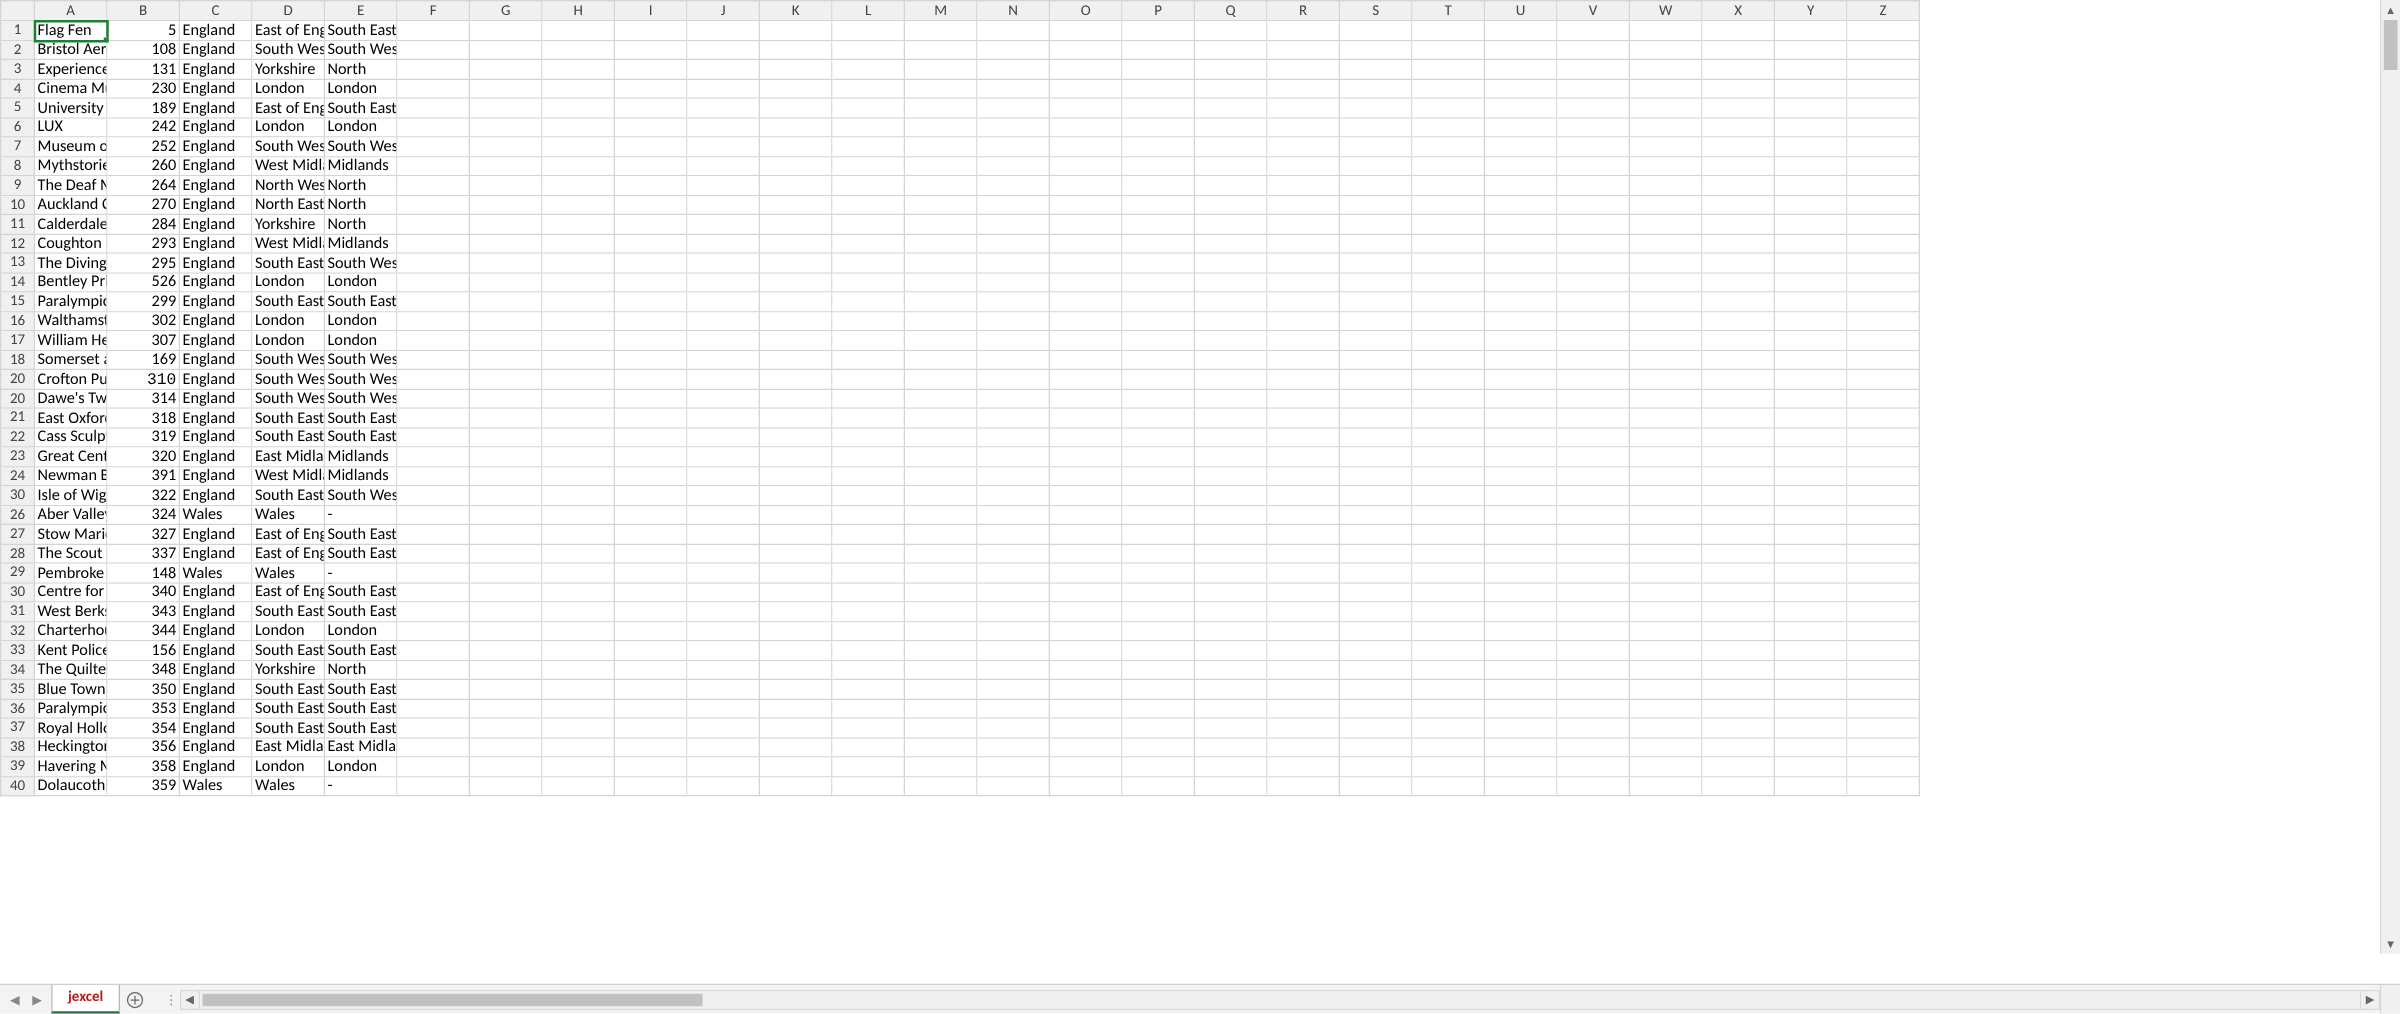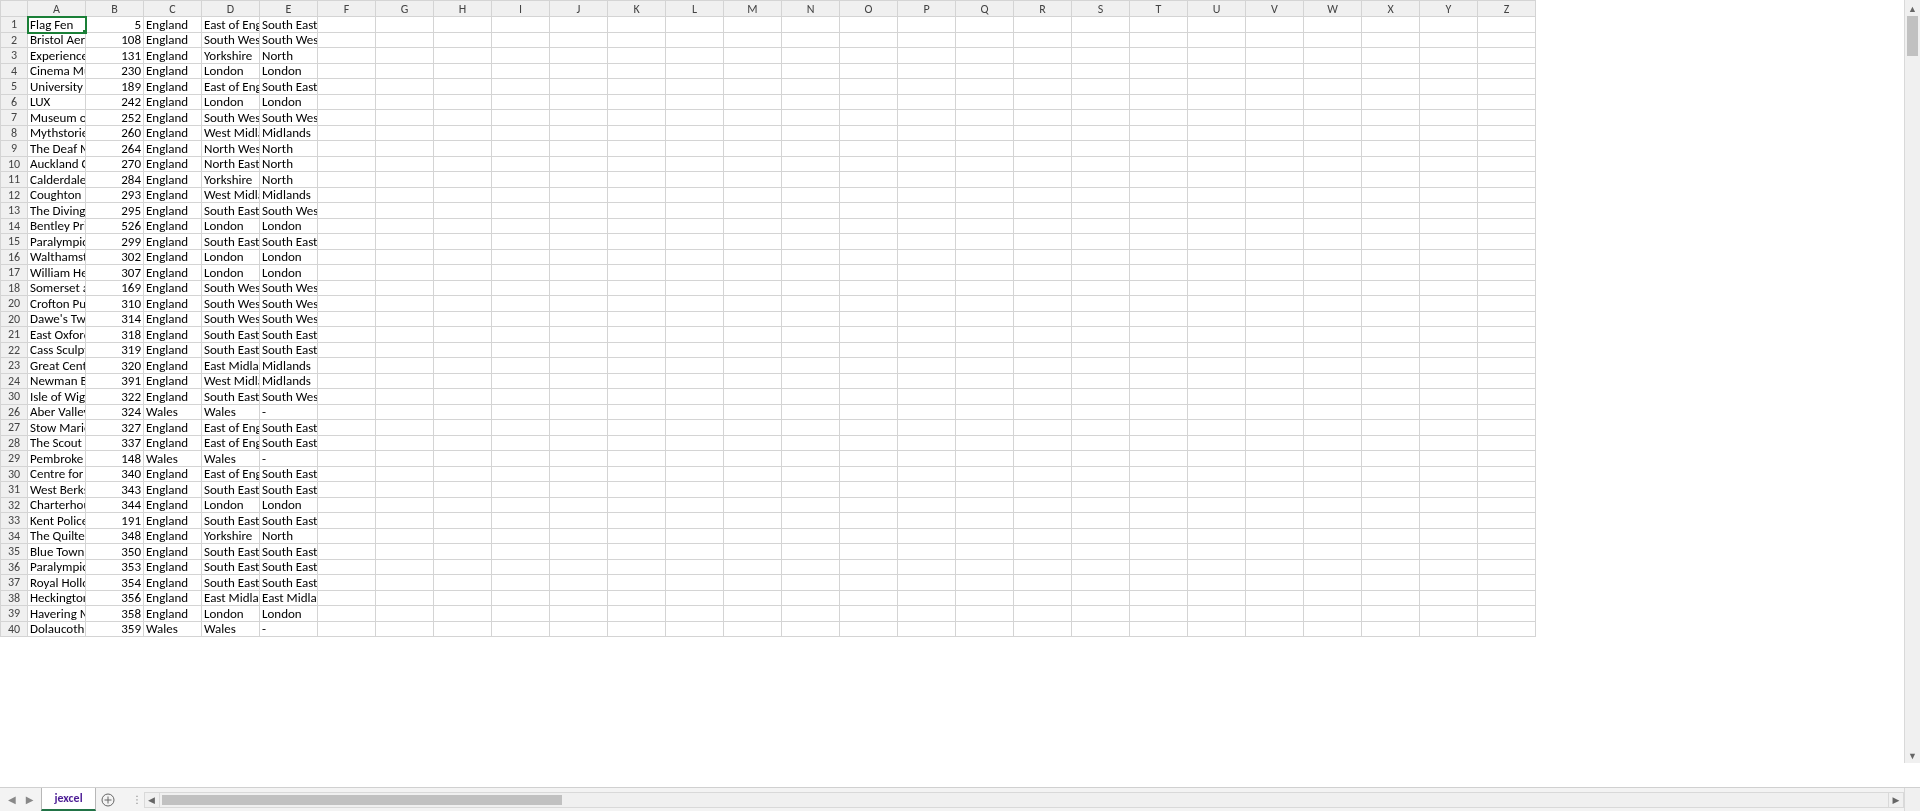--- a/index.html
+++ b/index.html
@@ -34,21 +34,21 @@
   .cell.selected::after {
     content: ""; position: absolute; right: -3px; bottom: -3px; width: 5px; height: 5px; background: #1a7f37;
   }
   .vscroll { position: absolute; right: 0; top: 0; bottom: 24px; width: 16px; background: #f0f0f0; border-left: 1px solid #d9d9d9; display: flex; flex-direction: column; }
   .vscroll .arrow { height: 16px; display: flex; align-items: center; justify-content: center; color: #666; font-size: 9px; cursor: pointer; }
   .vscroll .track { flex: 1; position: relative; }
   .vscroll .thumb { position: absolute; left: 2px; right: 2px; top: 0; height: 40px; background: #c1c1c1; border-radius: 0; }
   .sheet-tabs { height: 24px; display: flex; align-items: stretch; background: #f3f3f3; border-top: 1px solid #d0d0d0; font-size: 12px; position: relative; }
   .sheet-nav { display: flex; align-items: center; padding: 0 8px; gap: 10px; color: #888; }
   .sheet-nav span { cursor: pointer; font-size: 10px; }
-  .tab { padding: 3px 12px 0 12px; background: #fff; border: 1px solid #b7b7b7; border-top: none; border-bottom: 2px solid #217346; color: #4c1d95; font-weight: 600; cursor: pointer; }
+  .tab { padding: 3px 12px 0 12px; background: #fff; border: 1px solid #b7b7b7; border-top: none; border-bottom: 2px solid #217346; color: #b91c1c; font-weight: 600; cursor: pointer; }
   .add-sheet { display: flex; align-items: center; justify-content: center; width: 24px; color: #666; cursor: pointer; }
   .add-sheet svg { display: block; }
   .hscroll { flex: 1; display: flex; align-items: center; margin-left: 12px; }
   .hscroll .dots { width: 12px; display:flex; justify-content:center; color:#888; font-size:10px; letter-spacing:1px; }
   .hscroll .harrow { width: 16px; height: 16px; display: flex; align-items: center; justify-content: center; color: #666; font-size: 9px; background:#f0f0f0; border:1px solid #d9d9d9; cursor:pointer; }
   .hscroll .htrack { flex: 1; height: 16px; background: #f0f0f0; border-top:1px solid #d9d9d9; border-bottom:1px solid #d9d9d9; position: relative; }
   .hscroll .hthumb { position: absolute; top: 2px; bottom: 2px; left: 2px; width: 400px; background: #c1c1c1; }
   .spacer-right { width: 16px; background:#f0f0f0; border-left:1px solid #d9d9d9; }
 </style>
 </head>
@@ -604,21 +604,21 @@
           <div class="cell" style="width: 58px;"></div>
           <div class="cell" style="width: 58px;"></div>
           <div class="cell" style="width: 58px;"></div>
           <div class="cell" style="width: 58px;"></div>
           <div class="cell" style="width: 58px;"></div>
           <div class="cell" style="width: 58px;"></div>
         </div>
         <div class="row">
           <div class="row-header">20</div>
           <div class="cell" style="width: 58px;">Crofton Pumping</div>
-          <div class="cell num" style="width: 58px;">310</div>
+          <div class="cell num" style="width: 58px; font-family: Liberation Mono, monospace;">310</div>
           <div class="cell" style="width: 58px;">England</div>
           <div class="cell" style="width: 58px;">South West</div>
           <div class="cell" style="width: 58px;">South West</div>
           <div class="cell" style="width: 58px;"></div>
           <div class="cell" style="width: 58px;"></div>
           <div class="cell" style="width: 58px;"></div>
           <div class="cell" style="width: 58px;"></div>
           <div class="cell" style="width: 58px;"></div>
           <div class="cell" style="width: 58px;"></div>
           <div class="cell" style="width: 58px;"></div>
@@ -1010,21 +1010,21 @@
           <div class="cell" style="width: 58px;"></div>
           <div class="cell" style="width: 58px;"></div>
           <div class="cell" style="width: 58px;"></div>
           <div class="cell" style="width: 58px;"></div>
           <div class="cell" style="width: 58px;"></div>
           <div class="cell" style="width: 58px;"></div>
         </div>
         <div class="row">
           <div class="row-header">33</div>
           <div class="cell" style="width: 58px;">Kent Police</div>
-          <div class="cell num" style="width: 58px;">191</div>
+          <div class="cell num" style="width: 58px;">156</div>
           <div class="cell" style="width: 58px;">England</div>
           <div class="cell" style="width: 58px;">South East</div>
           <div class="cell" style="width: 58px;">South East</div>
           <div class="cell" style="width: 58px;"></div>
           <div class="cell" style="width: 58px;"></div>
           <div class="cell" style="width: 58px;"></div>
           <div class="cell" style="width: 58px;"></div>
           <div class="cell" style="width: 58px;"></div>
           <div class="cell" style="width: 58px;"></div>
           <div class="cell" style="width: 58px;"></div>

